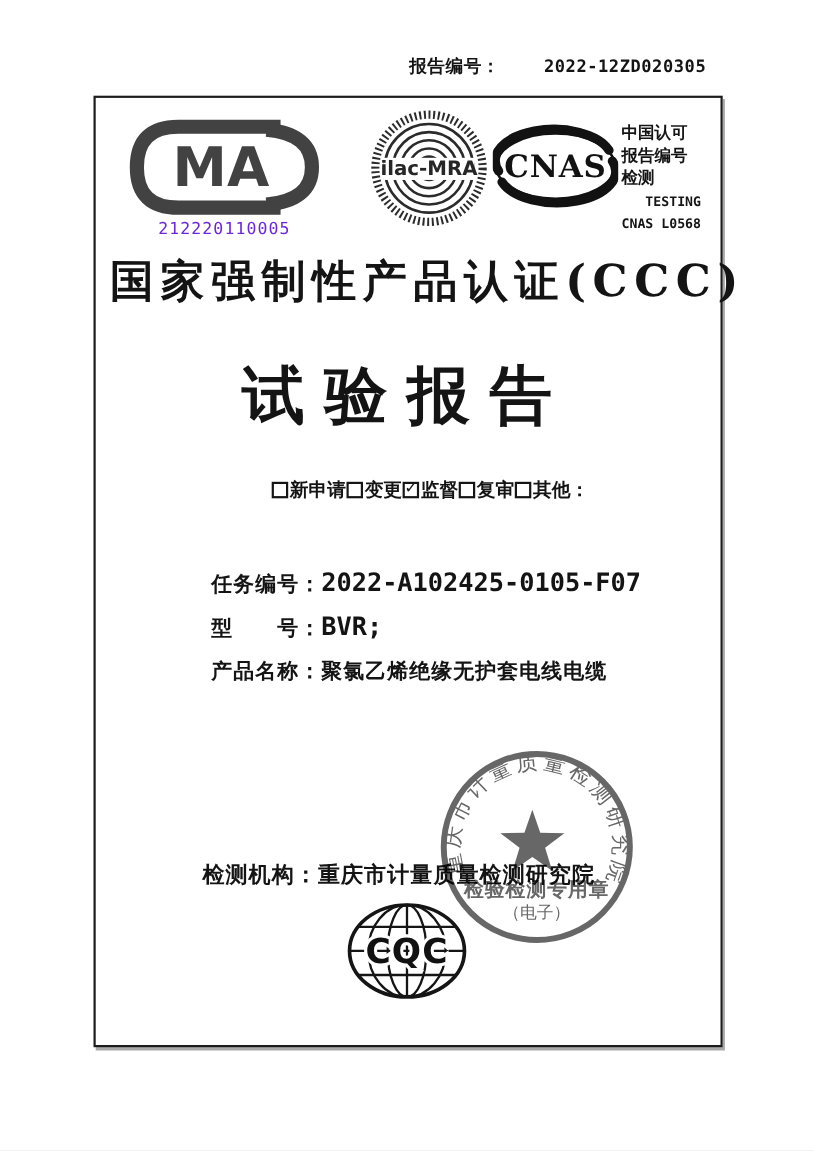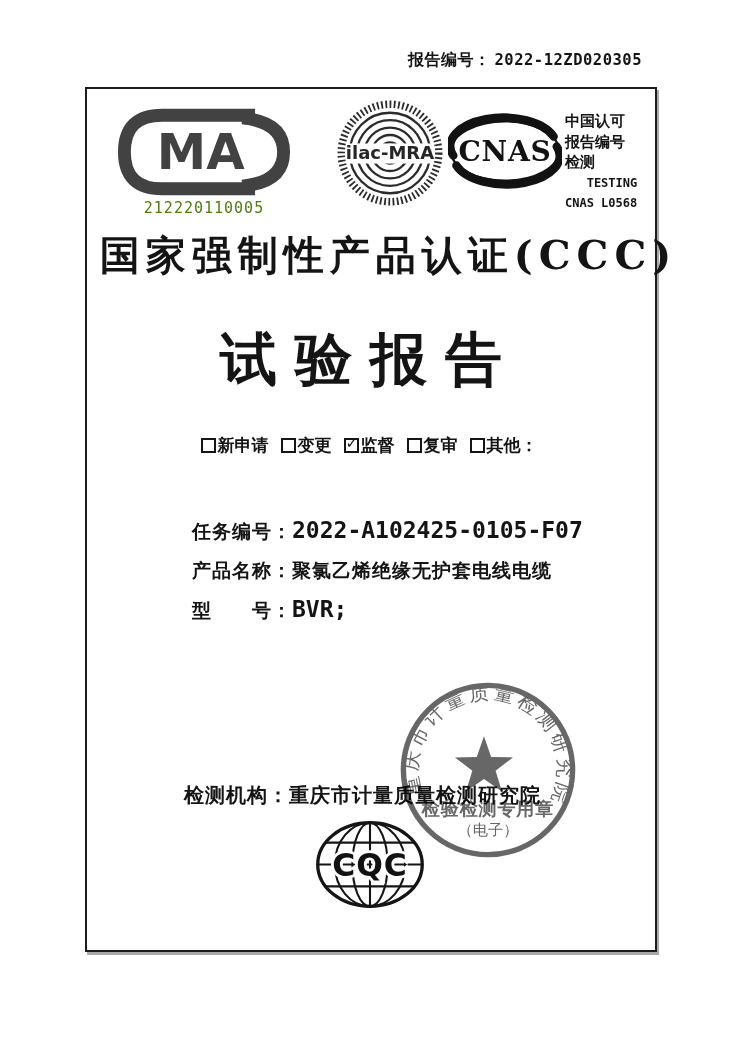--- a/index.html
+++ b/index.html
@@ -10,33 +10,33 @@
     overflow:hidden;
     font-family:"Liberation Sans","DejaVu Sans",sans-serif;
     color:var(--ink,#141414);
   }
   
   .report-no{
     position:absolute;top:50px;right:98px;
     display:flex;align-items:baseline;gap:4px;
     font-weight:700;font-size:16px;letter-spacing:.5px;
   }
-  .report-no .val{font-family:"DejaVu Sans Mono","Liberation Mono",monospace;font-size:15.5px;font-weight:700;}
+  .report-no .val{font-family:"DejaVu Sans Mono","Liberation Mono",monospace;font-size:15.5px;font-weight:700;margin-left:36px;}
   
   .frame{
     position:absolute;left:85px;top:87px;width:568px;height:861px;
     border:2px solid #1c1c1c;
     box-shadow:2px 3px 0 #a9a9a9;
   }
   
   .cma{position:absolute;left:114px;top:106px;}
   .cma-num{
     position:absolute;left:114px;top:199px;width:180px;text-align:center;
     font-family:"DejaVu Sans Mono","Liberation Mono",monospace;
-    font-size:15px;letter-spacing:1px;color:#4d7c0f;
+    font-size:15px;letter-spacing:1px;color:#6d28d9;
   }
   .ilac{position:absolute;left:337px;top:100px;}
   .cnas{position:absolute;left:448px;top:110px;}
   .cnas-text{
     position:absolute;left:565px;top:111px;
     font-weight:700;font-size:15px;line-height:20.5px;white-space:nowrap;
   }
   .cnas-text .en{font-family:"DejaVu Sans Mono","Liberation Mono",monospace;font-size:12px;font-weight:700;text-align:right;}
   
   .title-main{
@@ -47,23 +47,23 @@
   }
   .title-sub{
     position:absolute;left:0;right:0;top:322px;
     text-align:center;white-space:nowrap;
     font-family:"DejaVu Serif","Liberation Serif",serif;
     font-size:57px;font-weight:700;letter-spacing:18px;
   }
   
   .cb-row{
     position:absolute;left:85px;top:434px;width:568px;
-    display:flex;justify-content:center;align-items:center;gap:12px;
-    font-family:"DejaVu Serif","Liberation Serif",serif;
-    font-size:17px;font-weight:700;white-space:nowrap;
+    display:flex;justify-content:center;align-items:center;gap:0;
+    font-family:"DejaVu Serif","Liberation Serif",serif;
+    font-size:17px;font-weight:700;white-space:nowrap;padding-left:22px;
   }
   .cb-item{display:inline-flex;align-items:center;gap:2px;}
   .cb-box{
     position:relative;width:15px;height:15px;box-sizing:border-box;
     border:2px solid #151515;background:#fff;flex:0 0 auto;
   }
   .cb-check{
     position:absolute;left:0px;top:-4px;
     font-size:15px;font-weight:700;color:#151515;line-height:1;
     font-family:"DejaVu Sans",sans-serif;
@@ -200,26 +200,26 @@
       <span>其他：</span>
     </span>
   </div>
 
   <div class="fields">
     <div class="field-row">
       <span class="field-label">任务编号：</span>
       <span class="field-val-code">2022-A102425-0105-F07</span>
     </div>
     <div class="field-row">
+      <span class="field-label">型　　号：</span>
+      <span class="field-val-code">BVR;</span>
+    </div>
+    <div class="field-row">
       <span class="field-label">产品名称：</span>
       <span class="field-val-cn">聚氯乙烯绝缘无护套电线电缆</span>
-    </div>
-    <div class="field-row">
-      <span class="field-label">型　　号：</span>
-      <span class="field-val-code">BVR;</span>
     </div>
   </div>
 
   <div class="agency">
     <span>检测机构：</span><span>重庆市计量质量检测研究院</span>
   </div>
 
   <svg class="seal" width="180" height="180" viewBox="0 0 200 200">
     <defs>
       <path id="sealArc" d="M 27 127 A 78 78 0 1 1 173 127" fill="none"></path>

